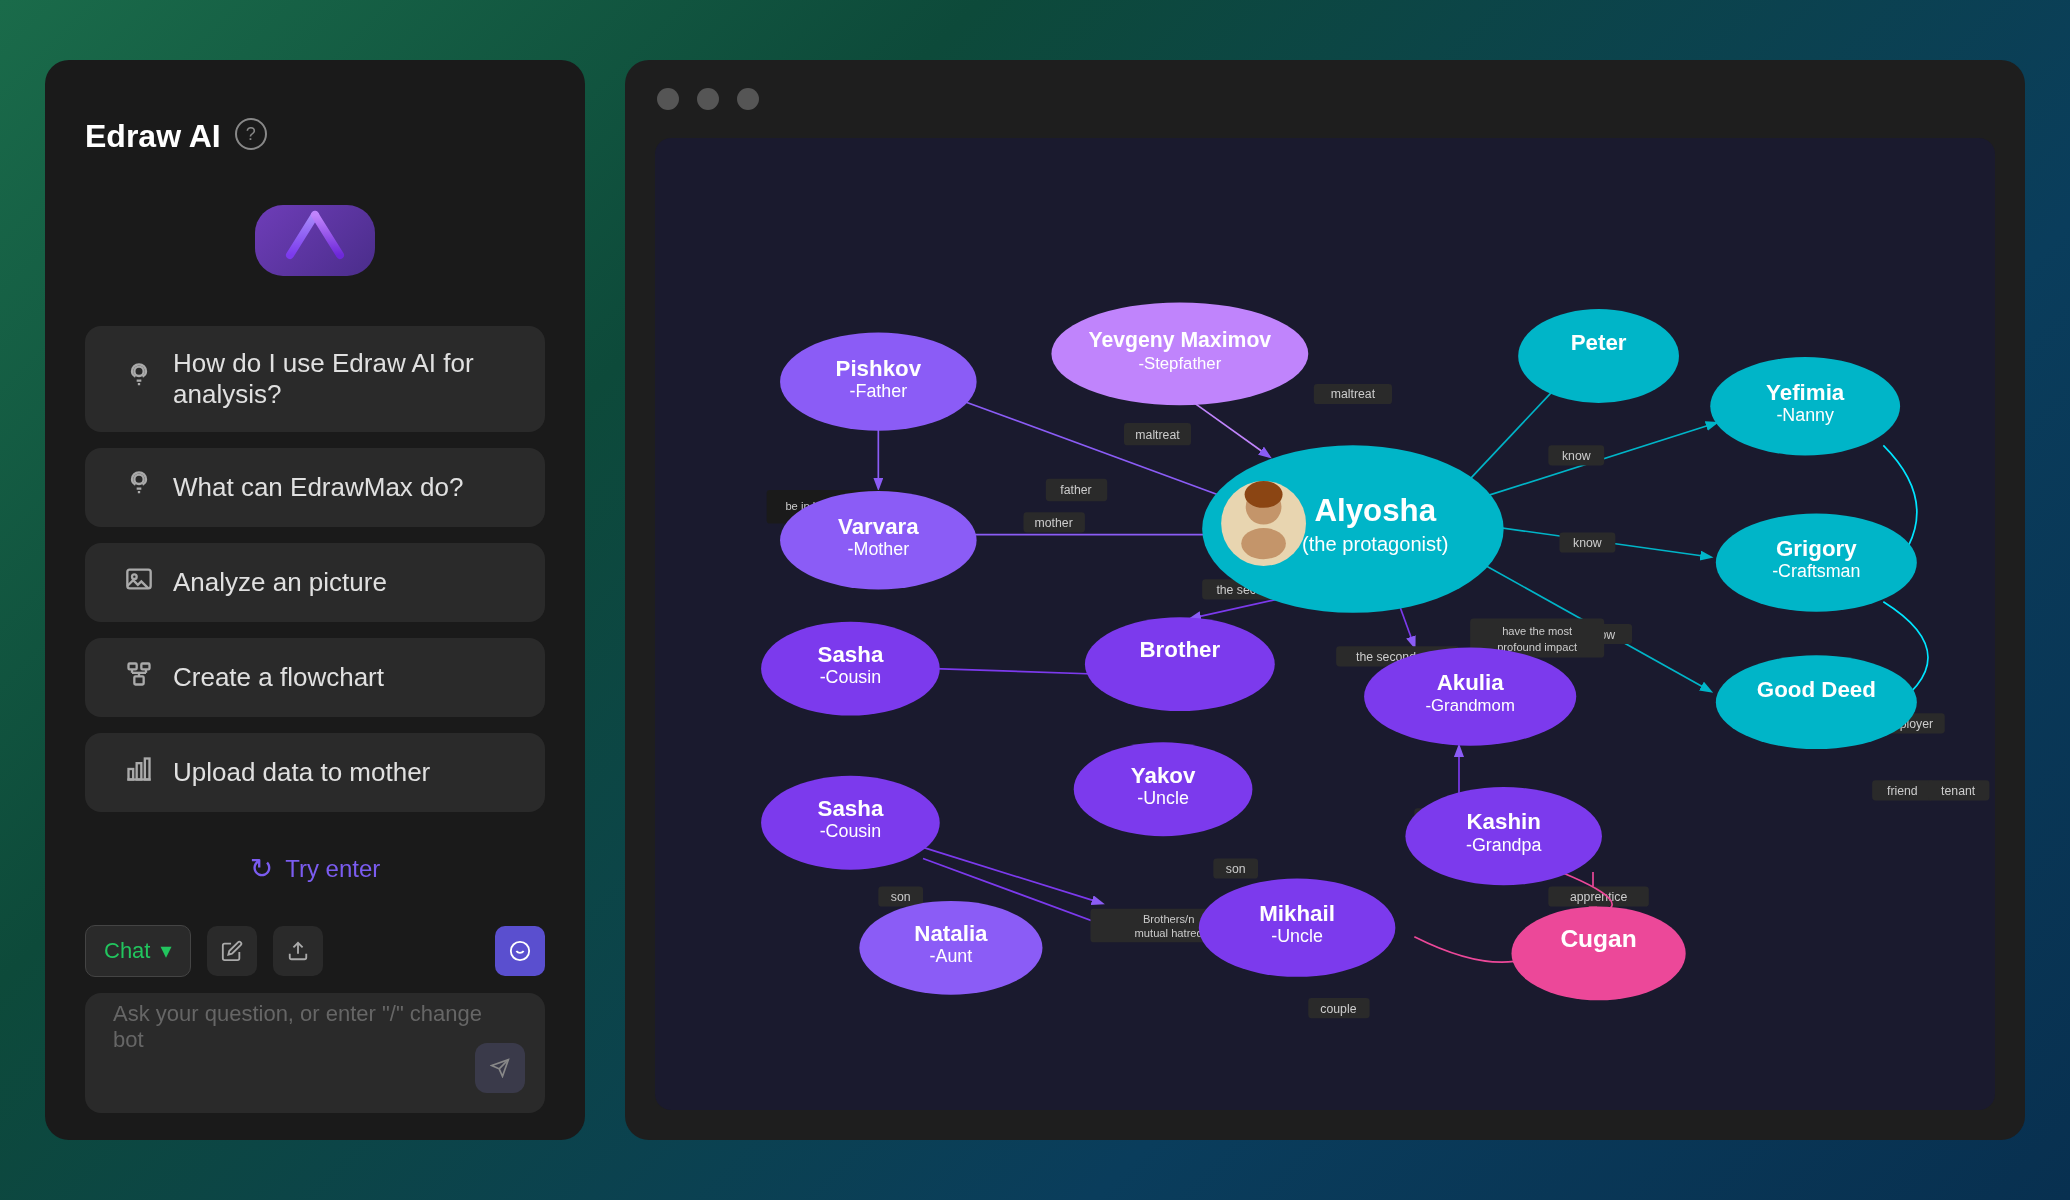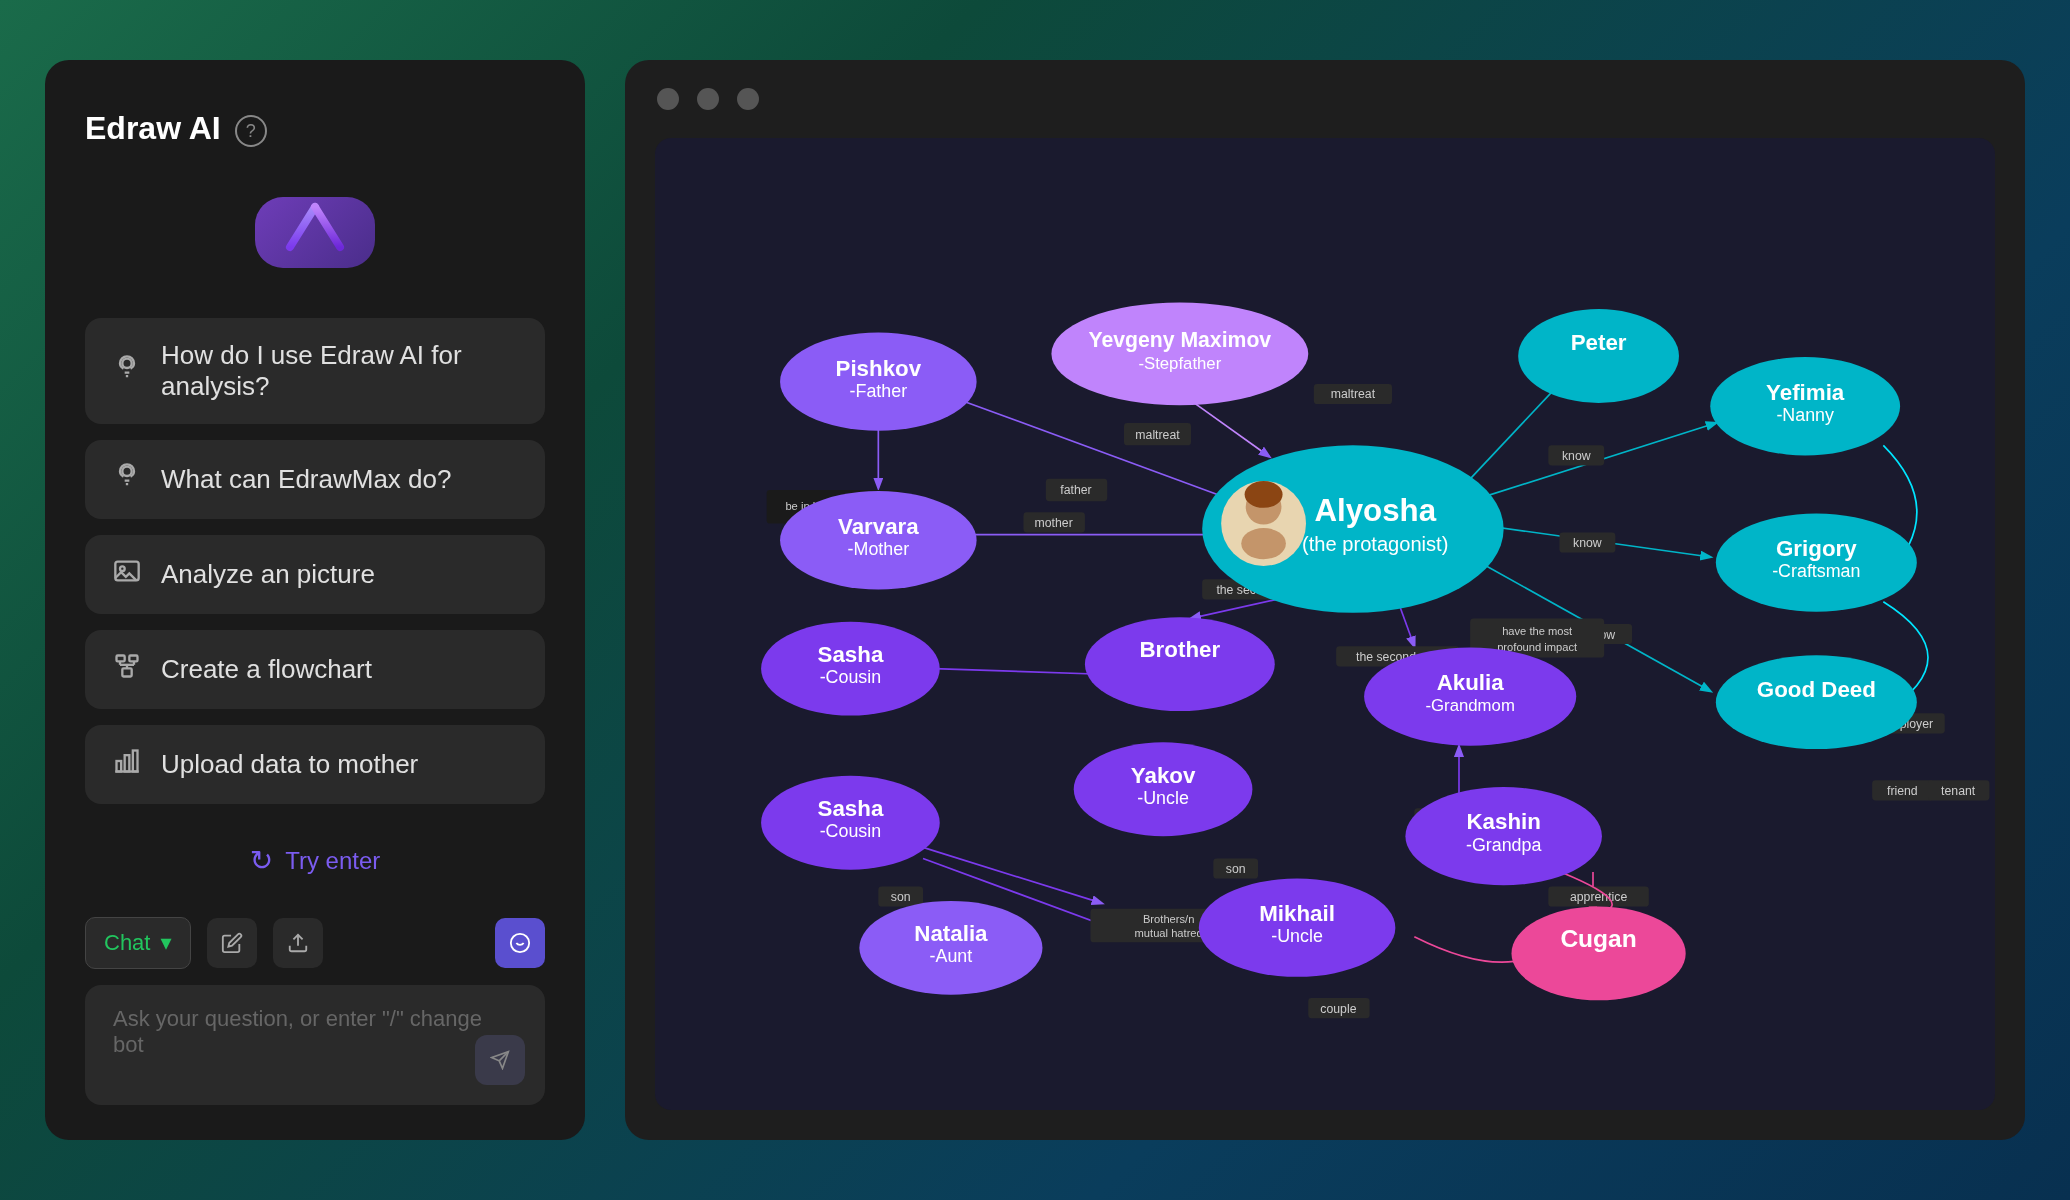--- a/index.html
+++ b/index.html
@@ -24,24 +24,25 @@
       border-radius: 24px;
       display: flex;
       flex-direction: column;
       align-items: center;
       padding: 50px 40px 40px;
       position: relative;
     }
 
     .header-row {
       display: flex;
-      align-items: flex-end;
+      align-items: flex-start;
       gap: 14px;
       align-self: flex-start;
       margin-bottom: 50px;
+      margin-top: 8px;
     }
 
     .header-title {
       color: #ffffff;
       font-size: 32px;
       font-weight: 600;
     }
 
     .help-icon {
       width: 32px;
@@ -82,21 +83,21 @@
       display: flex;
       flex-direction: column;
       gap: 16px;
       margin-bottom: 40px;
     }
 
     .suggestion-item {
       width: 100%;
       background: #2a2a2a;
       border-radius: 16px;
-      padding: 22px 28px;
+      padding: 22px 40px;
       display: flex;
       align-items: center;
       gap: 20px;
       cursor: pointer;
       transition: background 0.2s;
     }
 
     .suggestion-icon {
       color: #aaa;
       font-size: 26px;
@@ -165,21 +166,21 @@
       background: #5a4fcf;
       color: white;
     }
 
     .spacer { flex: 1; }
 
     .chat-input-area {
       width: 100%;
       background: #2a2a2a;
       border-radius: 16px;
-      padding: 21px 28px;
+      padding: 8px 28px;
       position: relative;
       min-height: 120px;
     }
 
     .chat-input-text {
       color: #666;
       font-size: 22px;
     }
 
     .send-btn {

